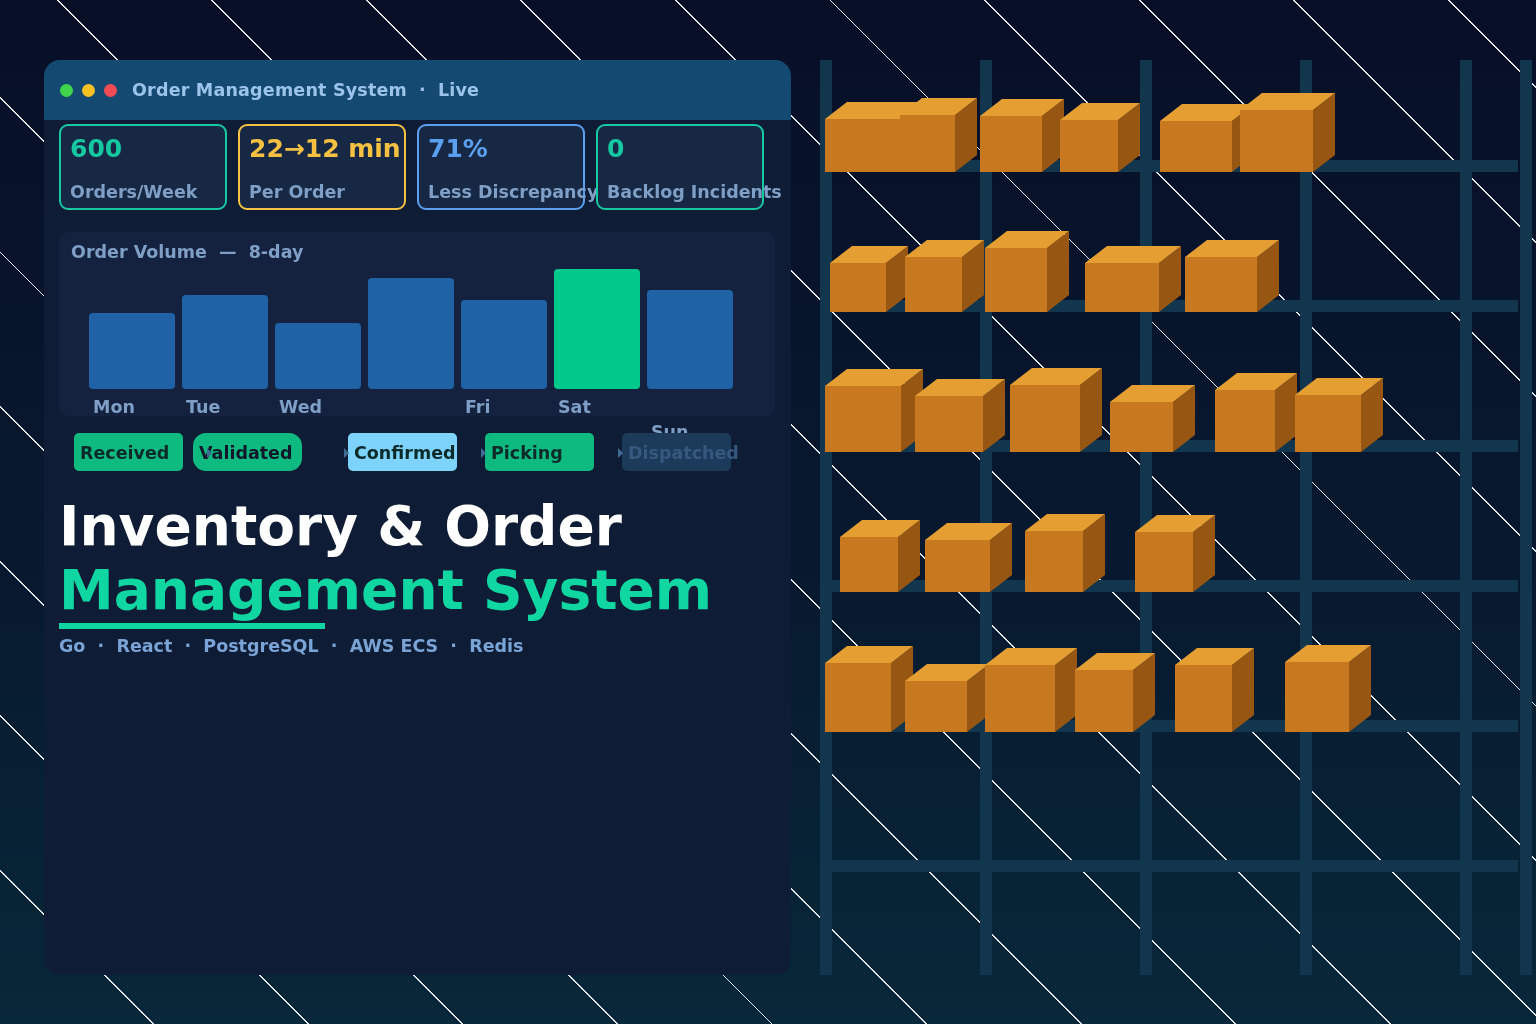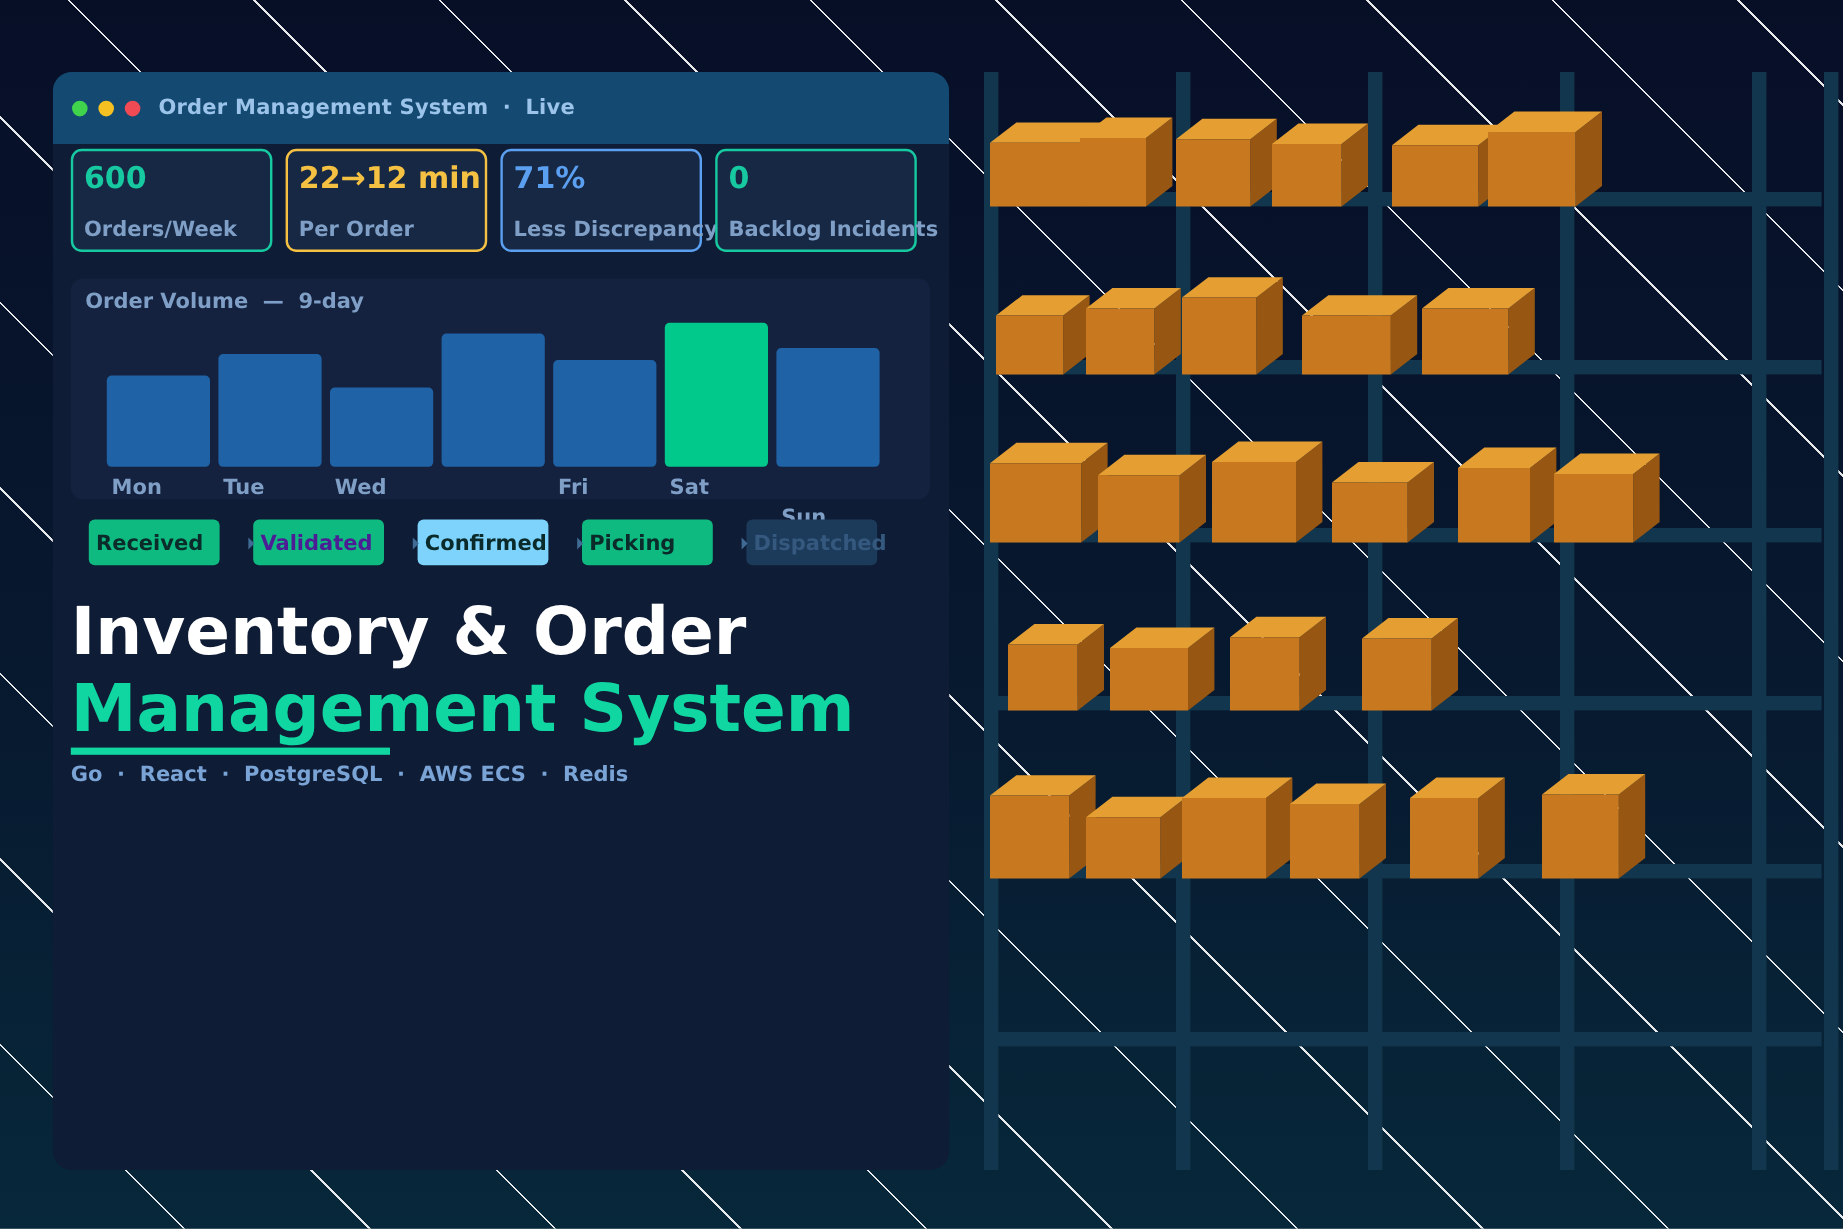--- a/index.html
+++ b/index.html
@@ -178,42 +178,42 @@
       <div class="val" style="color:#5b9ff0">71%</div>
       <div class="lbl">Less Discrepancy</div>
     </div>
     <div class="kpi" style="left:537px; border-color:#17c9a0">
       <div class="val" style="color:#17c9a0">0</div>
       <div class="lbl">Backlog Incidents</div>
     </div>
   </div>
 
   <div class="chart">
-    <div class="chart-title">Order Volume  —  9-day</div>
+    <div class="chart-title">Order Volume  —  8-day</div>
     <div id="bars">
         <div class="bar" style="left: 30px; height: 76px; background: rgb(31, 99, 166);"></div>
         <div class="bar-label" style="left: 34px;">Mon</div>
         <div class="bar" style="left: 123px; height: 94px; background: rgb(31, 99, 166);"></div>
         <div class="bar-label" style="left: 127px;">Tue</div>
         <div class="bar" style="left: 216px; height: 66px; background: rgb(31, 99, 166);"></div>
         <div class="bar-label" style="left: 220px;">Wed</div>
         <div class="bar" style="left: 309px; height: 111px; background: rgb(31, 99, 166);"></div>
         <div class="bar-label" style="left: 313px; margin-top: 43px;">Thu</div>
         <div class="bar" style="left: 402px; height: 89px; background: rgb(31, 99, 166);"></div>
         <div class="bar-label" style="left: 406px;">Fri</div>
         <div class="bar" style="left: 495px; height: 120px; background: rgb(0, 201, 139);"></div>
         <div class="bar-label" style="left: 499px;">Sat</div>
         <div class="bar" style="left: 588px; height: 99px; background: rgb(31, 99, 166);"></div>
         <div class="bar-label" style="left: 592px; margin-top: 25px;">Sun</div>
       </div>
   </div>
 
   <div class="stages" id="stages">
       <div class="stage" style="left: 0px; background: rgb(15, 186, 128); color: rgb(11, 42, 42);">Received</div>
-      <div class="stage" style="left: 137px; background: rgb(15, 186, 128); color: #4c1d95;">Validated</div>
+      <div class="stage" style="left: 119px; background: rgb(15, 186, 128); color: #0f172a; border-radius: 13px;">Validated</div>
       <div class="stage-arrow" style="left: 133px;"></div>
       <div class="stage" style="left: 274px; background: #7dd3fc; color: rgb(11, 42, 42);">Confirmed</div>
       <div class="stage-arrow" style="left: 270px;"></div>
       <div class="stage" style="left: 411px; background: rgb(15, 186, 128); color: rgb(11, 42, 42);">Picking</div>
       <div class="stage-arrow" style="left: 407px;"></div>
       <div class="stage" style="left: 548px; background: rgb(28, 58, 90); color: rgb(53, 89, 126);">Dispatched</div>
       <div class="stage-arrow" style="left: 544px;"></div>
     </div>
 
   <div class="headline">

